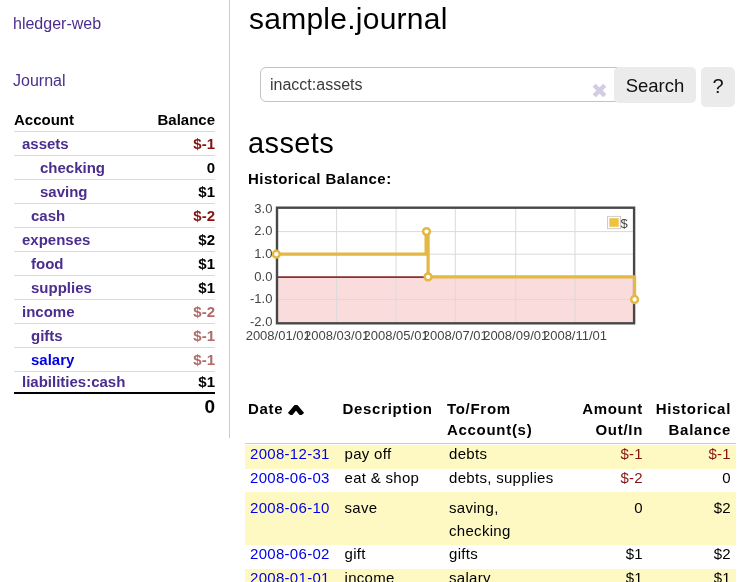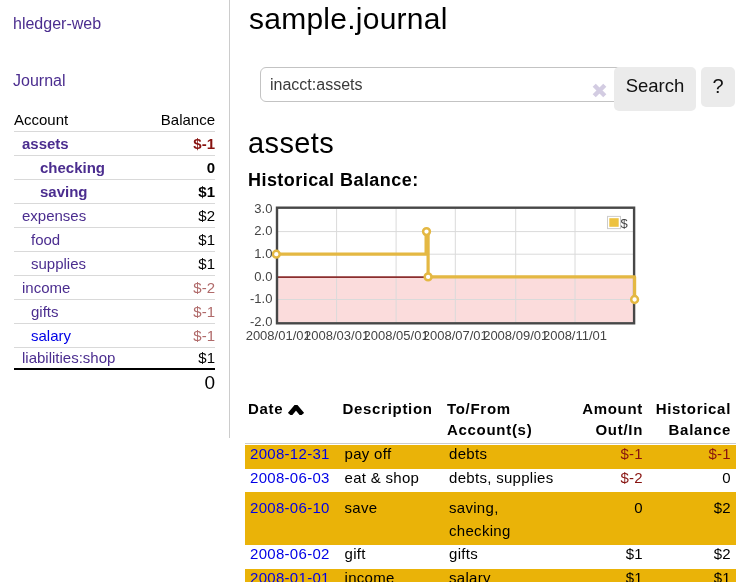--- a/index.html
+++ b/index.html
@@ -8,45 +8,45 @@
 .purple { color:#4b2d8f; }
 .blue { color:#0000e6; }
 .negb { color:#871310; }
 .negf { color:#b06a6a; }
 
 
 #sidebar { position:absolute; left:0; top:0; width:229px; height:438px; border-right:1px solid #ccc; }
 #appname { position:absolute; left:13px; top:15px; font-size:16px; color:#4b2d8f; }
 #journal { position:absolute; left:13px; top:72px; font-size:16px; color:#4b2d8f;text-align:center; }
 #acctstbl { position:absolute; left:13.5px; top:107.5px; width:201.5px; border-collapse:collapse; font-size:15px; }
-#acctstbl td, #acctstbl th { height:23px; padding:0; vertical-align:middle; font-weight:normal; text-align:left; }
+#acctstbl td, #acctstbl th { height:23px; padding:0; vertical-align:middle; font-weight:bold; text-align:left; }
 #acctstbl .bal { text-align:right; }
 #acctstbl tr.line td { border-top:1px solid #d9d9d9; }
 #acctstbl tr.total td { border-top:2px solid #000; height:26px; padding-top:0px; }
 #acctstbl tr.short td { height:20.5px; }
 .i0 { padding-left:0.5px !important; }
 .i1 { padding-left:8.5px !important; }
 .i2 { padding-left:17.5px !important; }
 .i3 { padding-left:26.5px !important; }
 
 
 #title { position:absolute; left:249px; top:1.5px; font-size:30px; letter-spacing:0.25px; color:#000; }
 #searchbox { position:absolute; left:248px; top:67px; width:352px; height:33px; border:1px solid #c3c3c3; border-radius:6px; font-size:16px; color:#3a3a3a; padding-left:9px; line-height:33px;margin-left:12px; }
-#searchbtn { position:absolute; left:614px; top:67px; width:82px; height:44px; background:#ebebeb; border-radius:5px; font-size:18.5px; color:#111; text-align:center; line-height:37px; }
+#searchbtn { position:absolute; left:614px; top:67px; width:82px; height:36px; background:#ebebeb; border-radius:5px; font-size:18.5px; color:#111; text-align:center; line-height:37px; }
 #helpbtn { position:absolute; left:701px; top:67px; width:34px; height:40px; background:#ebebeb; border-radius:5px; font-size:20px; color:#111; text-align:center; line-height:38px; }
 #h2assets { position:absolute; left:248px; top:127px; font-size:29px; letter-spacing:0.4px; color:#000; }
-#histlabel { position:absolute; left:248px; top:170px; font-size:18px; letter-spacing:0.45px; font-weight:bold; color:#000; }
+#histlabel { position:absolute; left:248px; top:170px; font-size:15px; letter-spacing:0.45px; font-weight:bold; color:#000; }
 #chart { position:absolute; left:240px; top:200px; }
 
 
 #reg { position:absolute; left:245px; top:361.5px; border-collapse:collapse; font-size:15px; table-layout:fixed;margin-top:36px; }
 #reg th { font-weight:bold; text-align:left; vertical-align:top; padding:0 0 2.5px 3px; line-height:21.7px; letter-spacing:0.7px; }
 #reg th.r, #reg td.r { text-align:right; padding-left:0; }
 #reg td { padding:0 0 6.4px 5px; vertical-align:top; line-height:17px; letter-spacing:0.3px; }
-#reg tr.g td { background:#eab308; }
+#reg tr.g td { background:#fef9c3; }
 #reg tr.tall td { padding-top:3.6px; padding-bottom:2.2px; line-height:23.6px; }
 #reg td.r { padding-right:0; }
 #reg td.r5 { padding-right:4.5px; text-align:right; }
 #reg a { color:#0000e6; }
 #reg tr.hline td { padding:0; height:1px; background:#fff; border-top:1px solid #ccc; }
 </style>
 </head>
 <body>
 <div id="sidebar"></div>
 <div id="appname">hledger-web</div>
@@ -63,20 +63,24 @@
       </tr>
 <tr class="line">
         <td class="i3"><b class="purple">checking</b></td>
         <td class="bal"><b>0</b></td>
       </tr>
 <tr class="line">
         <td class="i3"><b class="purple">saving</b></td>
         <td class="bal"><b>$1</b></td>
       </tr>
 <tr class="line">
+        <td class="i2"><b class="purple">cash</b></td>
+        <td class="bal"><b class="negb">$-2</b></td>
+      </tr>
+<tr class="line">
         <td class="i1"><span class="purple">expenses</span></td>
         <td class="bal">$2</td>
       </tr>
 <tr class="line">
         <td class="i2"><span class="purple">food</span></td>
         <td class="bal">$1</td>
       </tr>
 <tr class="line">
         <td class="i2"><span class="purple">supplies</span></td>
         <td class="bal">$1</td>
@@ -87,21 +91,21 @@
       </tr>
 <tr class="line">
         <td class="i2"><span class="purple">gifts</span></td>
         <td class="bal"><span class="negf">$-1</span></td>
       </tr>
 <tr class="line">
         <td class="i2"><span class="blue">salary</span></td>
         <td class="bal"><span class="negf">$-1</span></td>
       </tr>
 <tr class="line short">
-        <td class="i1"><span class="purple">liabilities:shop</span></td>
+        <td class="i1"><span class="purple">liabilities:cash</span></td>
         <td class="bal">$1</td>
       </tr>
 <tr class="total">
         <td></td>
         <td class="bal"><span style="font-size:19px">0</span></td>
       </tr>
 </tbody>
   </table>
 
 <div id="title">sample.journal</div>

